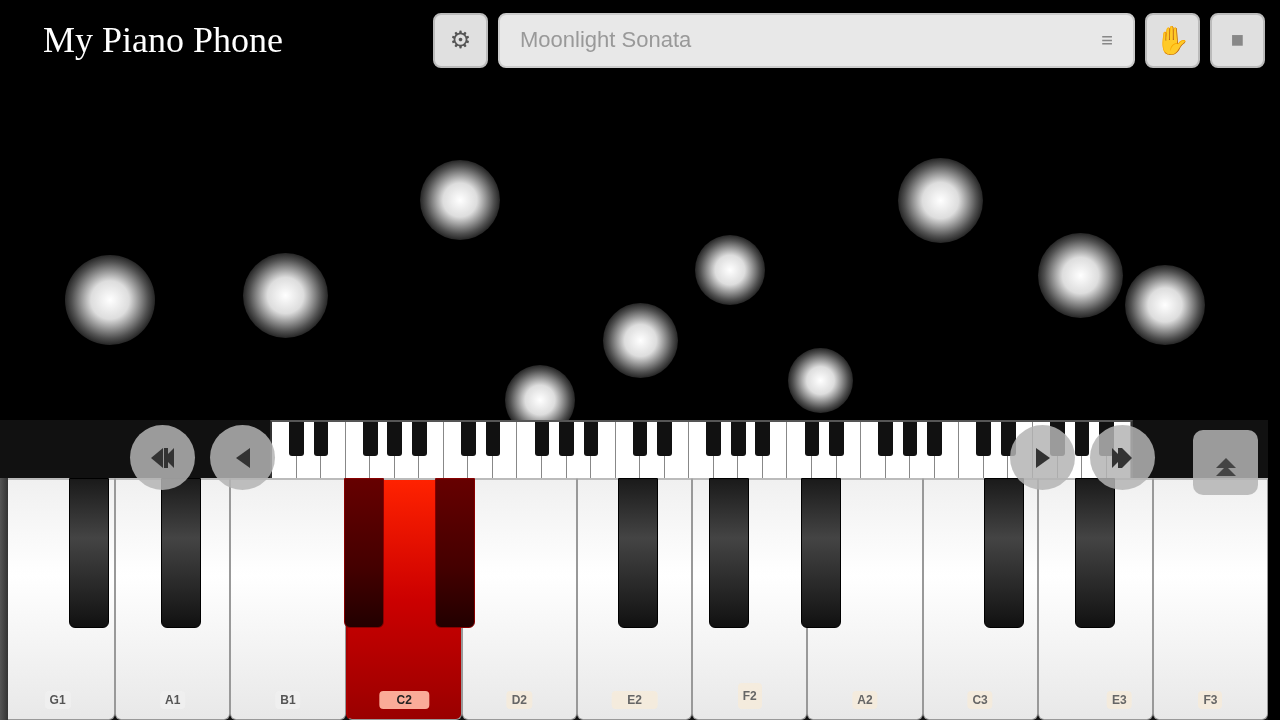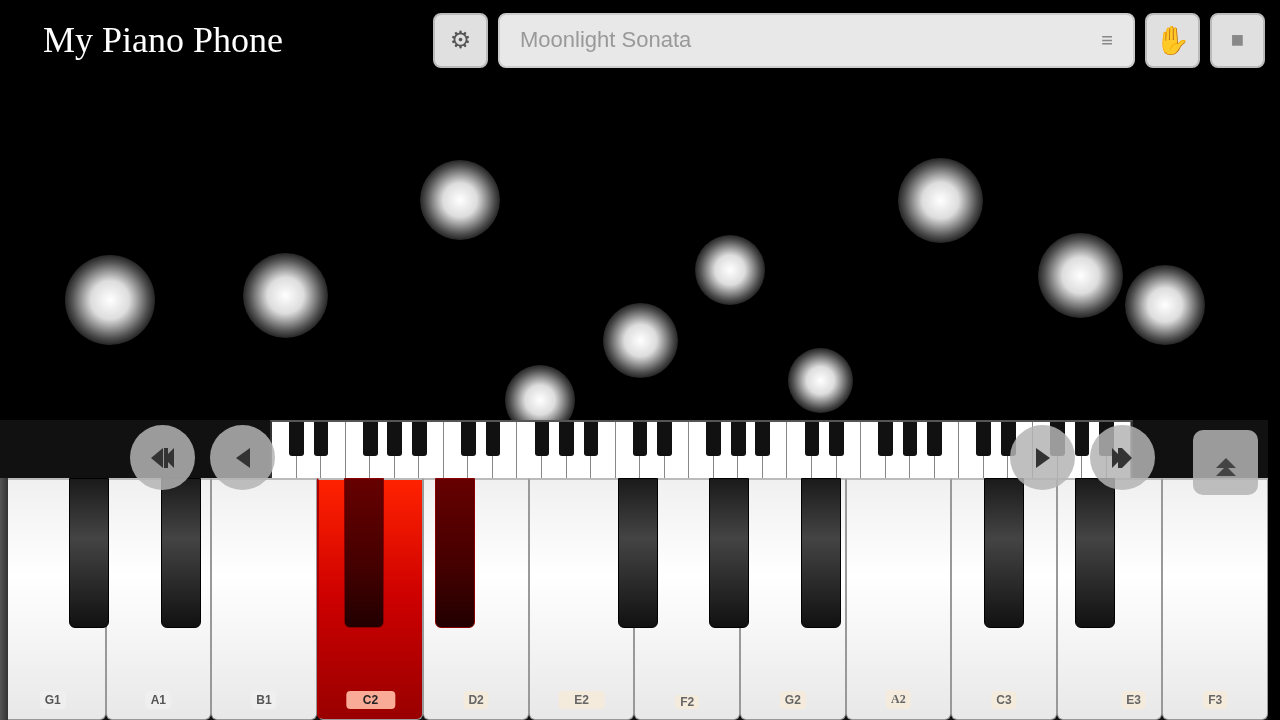--- a/index.html
+++ b/index.html
@@ -364,26 +364,23 @@
       <div class="white-key" style="background: linear-gradient(rgb(255, 34, 0) 0%, rgb(204, 0, 0) 50%, rgb(153, 0, 0) 100%); border-left: 2px solid rgb(170, 0, 0); border-right: 1px solid rgb(153, 153, 153); flex: 1 1 0%; border-top: 2px solid rgb(187, 187, 187); border-radius: 0px 0px 6px 6px; position: relative; cursor: pointer; height: 242px;">
         <div class="key-label" style="position: absolute; bottom: 10px; left: 50%; transform: translateX(-50%); font-size: 12px; font-weight: bold; white-space: nowrap; padding: 2px 17px; border-radius: 4px; background: rgba(255, 180, 160, 0.95); color: rgb(34, 34, 34);">C2</div>
       </div>
       <div class="white-key" style="background: linear-gradient(rgb(240, 240, 240) 0%, rgb(255, 255, 255) 40%, rgb(232, 232, 232) 100%); flex: 1 1 0%; border-right: 1px solid rgb(153, 153, 153); border-top: 2px solid rgb(187, 187, 187); border-radius: 0px 0px 6px 6px; position: relative; cursor: pointer; height: 242px;">
         <div class="key-label" style="position: absolute; bottom: 10px; left: 50%; transform: translateX(-50%); font-size: 12px; font-weight: bold; white-space: nowrap; padding: 2px 5px; border-radius: 4px; background: rgba(245, 235, 220, 0.9); color: rgb(102, 102, 102);">D2</div>
       </div>
       <div class="white-key" style="background: linear-gradient(rgb(240, 240, 240) 0%, rgb(255, 255, 255) 40%, rgb(232, 232, 232) 100%); flex: 1 1 0%; border-right: 1px solid rgb(153, 153, 153); border-top: 2px solid rgb(187, 187, 187); border-radius: 0px 0px 6px 6px; position: relative; cursor: pointer; height: 242px;">
         <div class="key-label" style="position: absolute; bottom: 10px; left: 50%; transform: translateX(-50%); font-size: 12px; font-weight: bold; white-space: nowrap; padding: 2px 16px; border-radius: 4px; background: rgba(245, 235, 220, 0.9); color: rgb(102, 102, 102);">E2</div>
       </div>
       <div class="white-key" style="background: linear-gradient(rgb(240, 240, 240) 0%, rgb(255, 255, 255) 40%, rgb(232, 232, 232) 100%); flex: 1 1 0%; border-right: 1px solid rgb(153, 153, 153); border-top: 2px solid rgb(187, 187, 187); border-radius: 0px 0px 6px 6px; position: relative; cursor: pointer; height: 242px;">
-        <div class="key-label" style="position: absolute; bottom: 10px; left: 50%; transform: translateX(-50%); font-size: 12px; font-weight: bold; white-space: nowrap; padding: 0 5px; border-radius: 4px; background: rgba(245, 235, 220, 0.9); color: rgb(102, 102, 102);">F2</div>
-      </div>
-      <div class="white-key" style="background: linear-gradient(rgb(240, 240, 240) 0%, rgb(255, 255, 255) 40%, rgb(232, 232, 232) 100%); flex: 1 1 0%; border-right: 1px solid rgb(153, 153, 153); border-top: 2px solid rgb(187, 187, 187); border-radius: 0px 0px 6px 6px; position: relative; cursor: pointer; height: 242px;">
-        <div class="key-label" style="position: absolute; bottom: 10px; left: 50%; transform: translateX(-50%); font-size: 12px; font-weight: bold; white-space: nowrap; padding: 2px 5px; border-radius: 4px; background: rgba(245, 235, 220, 0.9); color: rgb(102, 102, 102);">G2</div>
-      </div>
-      <div class="white-key" style="background: linear-gradient(rgb(240, 240, 240) 0%, rgb(255, 255, 255) 40%, rgb(232, 232, 232) 100%); flex: 1 1 0%; border-right: 1px solid rgb(153, 153, 153); border-top: 2px solid rgb(187, 187, 187); border-radius: 0px 0px 6px 6px; position: relative; cursor: pointer; height: 242px; font-family: Liberation Serif, serif;">
+        <div class="key-label" style="position: absolute; bottom: 10px; left: 50%; transform: translateX(-50%); font-size: 12px; font-weight: bold; white-space: nowrap; padding: 6px 5px; border-radius: 4px; background: rgba(245, 235, 220, 0.9); color: rgb(102, 102, 102);">F2</div>
+      </div>
+      <div class="white-key" style="background: linear-gradient(rgb(240, 240, 240) 0%, rgb(255, 255, 255) 40%, rgb(232, 232, 232) 100%); flex: 1 1 0%; border-right: 1px solid rgb(153, 153, 153); border-top: 2px solid rgb(187, 187, 187); border-radius: 0px 0px 6px 6px; position: relative; cursor: pointer; height: 242px;">
         <div class="key-label" style="position: absolute; bottom: 10px; left: 50%; transform: translateX(-50%); font-size: 12px; font-weight: bold; white-space: nowrap; padding: 2px 5px; border-radius: 4px; background: rgba(245, 235, 220, 0.9); color: rgb(102, 102, 102);">A2</div>
       </div>
       <div class="white-key" style="background: linear-gradient(rgb(240, 240, 240) 0%, rgb(255, 255, 255) 40%, rgb(232, 232, 232) 100%); flex: 1 1 0%; border-right: 1px solid rgb(153, 153, 153); border-top: 2px solid rgb(187, 187, 187); border-radius: 0px 0px 6px 6px; position: relative; cursor: pointer; height: 242px;">
         <div class="key-label" style="position: absolute; bottom: 10px; left: 50%; transform: translateX(-50%); font-size: 12px; font-weight: bold; white-space: nowrap; padding: 2px 5px; border-radius: 4px; background: rgba(245, 235, 220, 0.9); color: rgb(102, 102, 102);">C3</div>
       </div>
       <div class="white-key" style="background: linear-gradient(rgb(240, 240, 240) 0%, rgb(255, 255, 255) 40%, rgb(232, 232, 232) 100%); flex: 1 1 0%; border-right: 1px solid rgb(153, 153, 153); border-top: 2px solid rgb(187, 187, 187); border-radius: 0px 0px 6px 6px; position: relative; cursor: pointer; height: 242px;">
         <div class="key-label" style="position: absolute; bottom: 10px; left: 50%; transform: translateX(-50%); font-size: 12px; font-weight: bold; white-space: nowrap; padding: 2px 5px; border-radius: 4px; background: rgba(245, 235, 220, 0.9); color: rgb(102, 102, 102); margin-left: 24px;">E3</div>
       </div>
       <div class="white-key" style="background: linear-gradient(rgb(240, 240, 240) 0%, rgb(255, 255, 255) 40%, rgb(232, 232, 232) 100%); flex: 1 1 0%; border-right: 1px solid rgb(153, 153, 153); border-top: 2px solid rgb(187, 187, 187); border-radius: 0px 0px 6px 6px; position: relative; cursor: pointer; height: 242px;">
         <div class="key-label" style="position: absolute; bottom: 10px; left: 50%; transform: translateX(-50%); font-size: 12px; font-weight: bold; white-space: nowrap; padding: 2px 5px; border-radius: 4px; background: rgba(245, 235, 220, 0.9); color: rgb(102, 102, 102);">F3</div>

